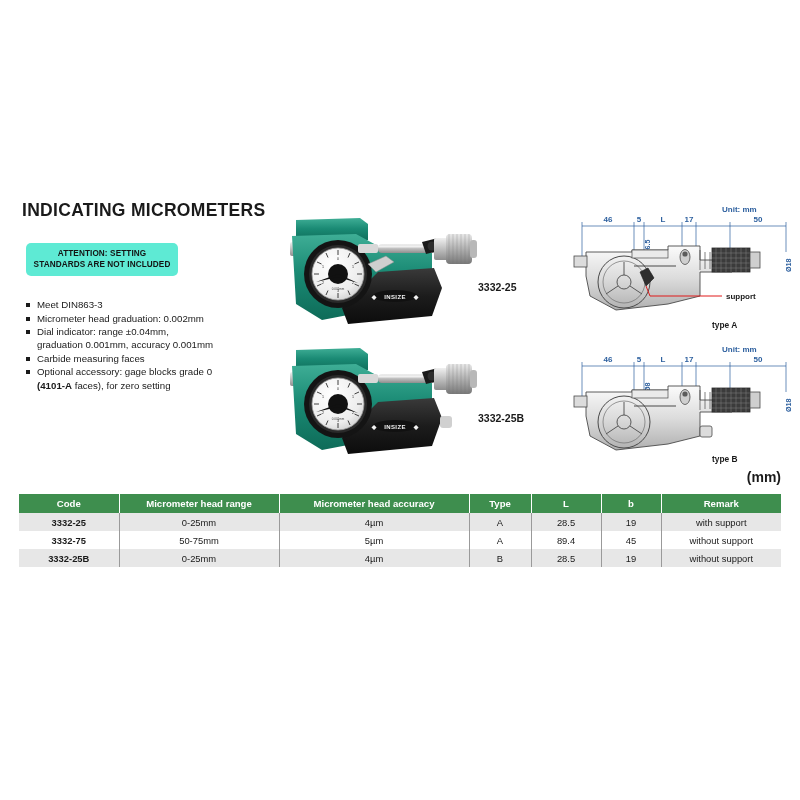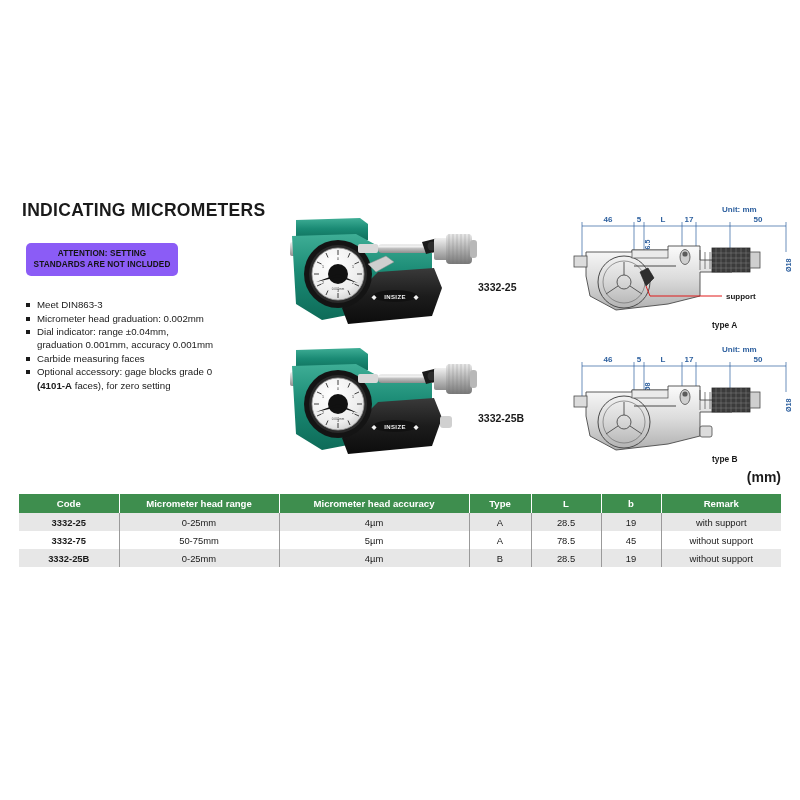--- a/index.html
+++ b/index.html
@@ -19,21 +19,21 @@
   .title {
     position: absolute; left: 22px; top: 200px;
     font-size: 17.5px; font-weight: bold;
     letter-spacing: 0.3px; color: #1a1a1a;
   }
 
   
   .attention {
     position: absolute; left: 26px; top: 243px;
     width: 152px; height: 33px;
-    background: #8b5cf6;
+    background: #5eead4;
     border-radius: 5px;
     display: flex; flex-direction: column;
     align-items: center; justify-content: center;
     text-align: center;
     font-size: 8.2px; font-weight: bold;
     line-height: 10.5px; color: #141414;
     letter-spacing: 0.1px;
   }
 
   
@@ -514,21 +514,21 @@
         <td>A</td>
         <td>28.5</td>
         <td>19</td>
         <td>with support</td>
       </tr>
       <tr>
         <td class="code">3332-75</td>
         <td>50-75mm</td>
         <td>5µm</td>
         <td>A</td>
-        <td>78.5</td>
+        <td>89.4</td>
         <td>45</td>
         <td>without support</td>
       </tr>
       <tr>
         <td class="code">3332-25B</td>
         <td>0-25mm</td>
         <td>4µm</td>
         <td>B</td>
         <td>28.5</td>
         <td>19</td>

